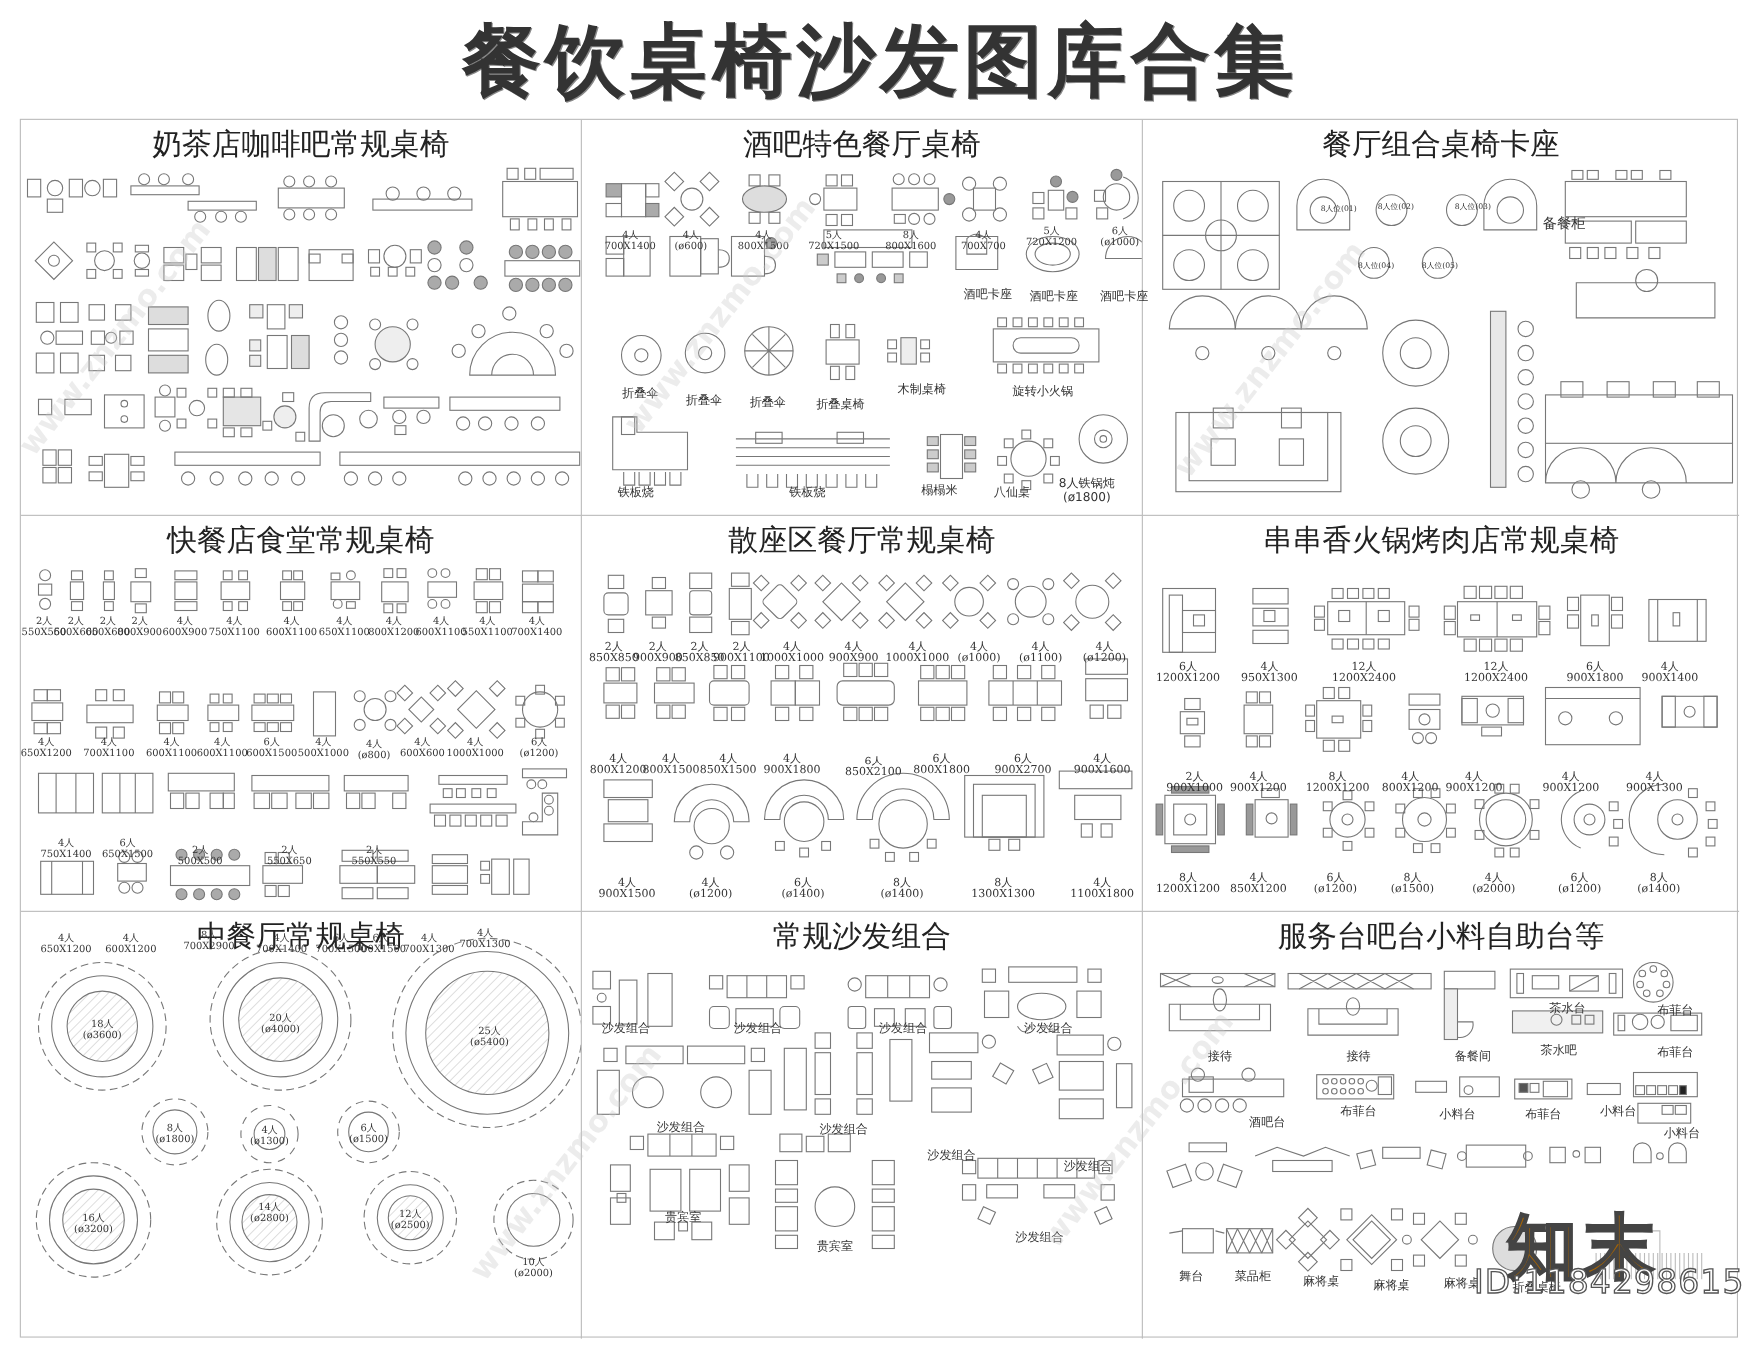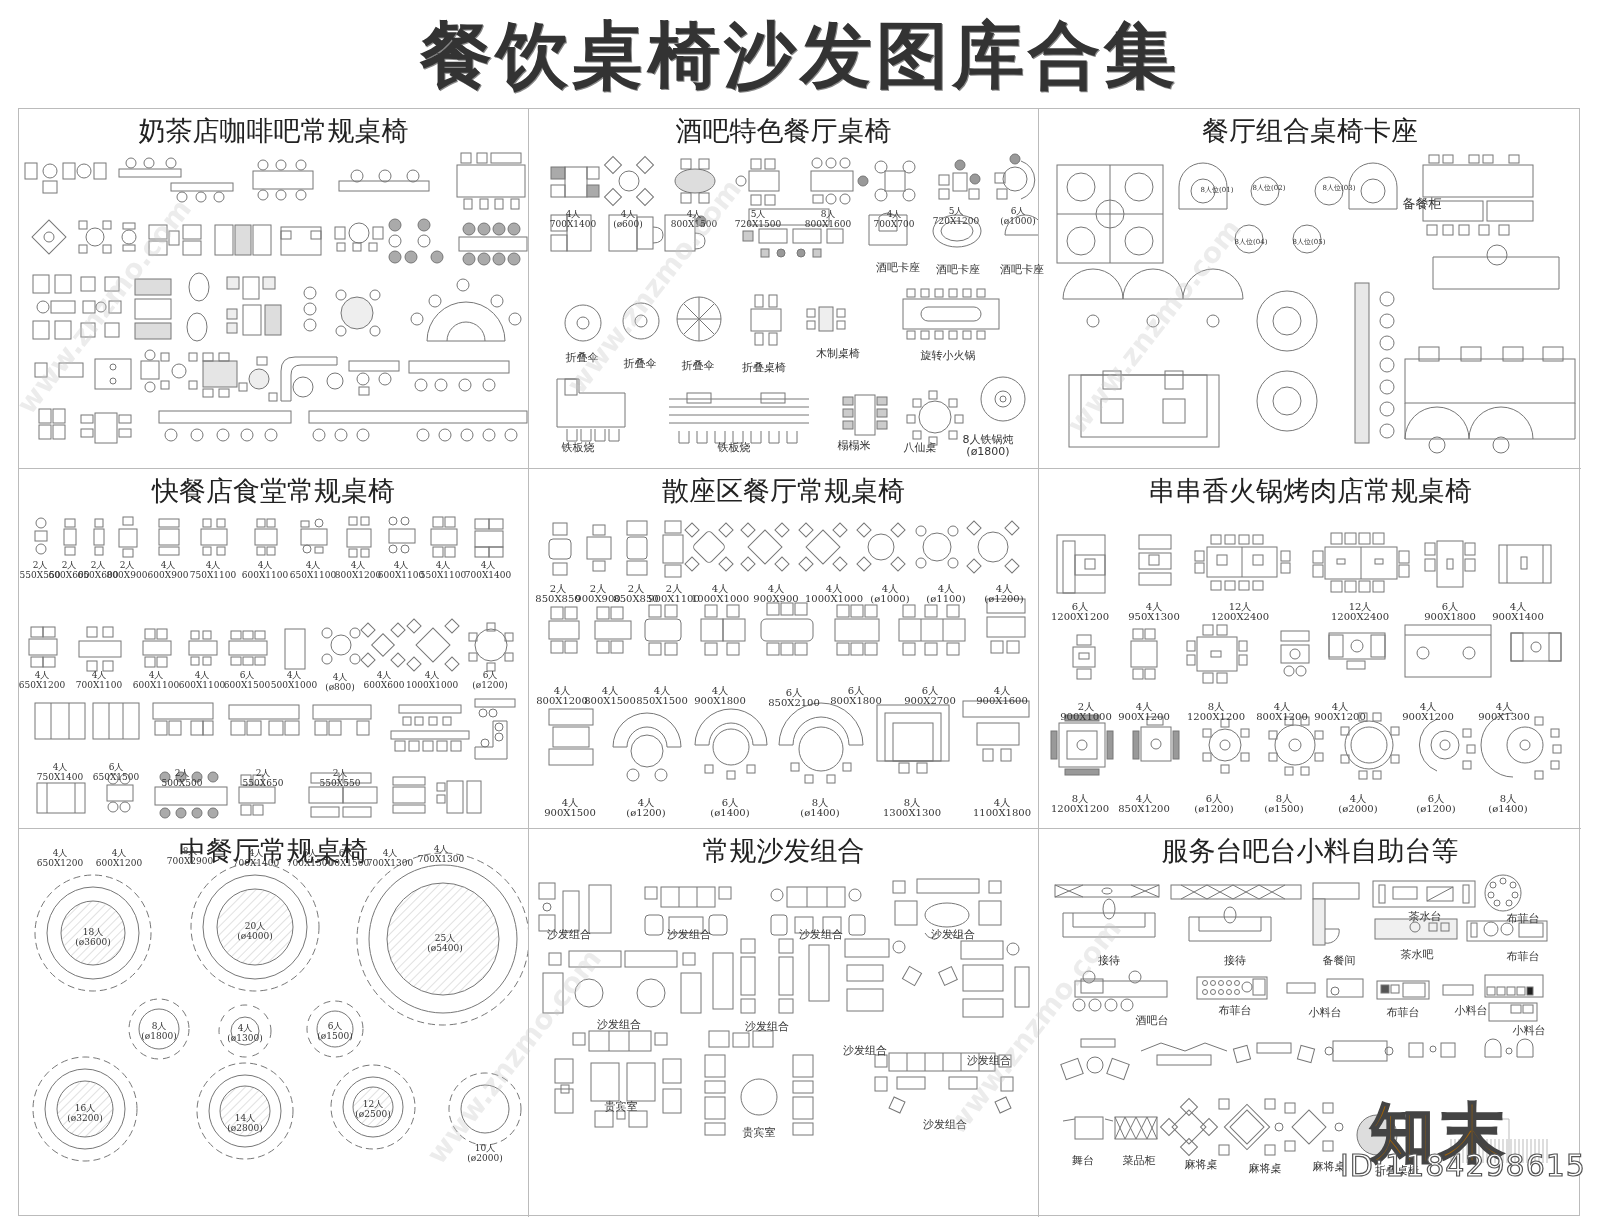--- a/index.html
+++ b/index.html
@@ -953,21 +953,21 @@
     <span class="lbl" style="left:426px;top:104px;">25人
 (ø5400)</span>
     <span class="lbl" style="left:140px;top:192px;">8人
 (ø1800)</span>
     <span class="lbl" style="left:226px;top:194px;">4人
 (ø1300)</span>
     <span class="lbl" style="left:316px;top:192px;">6人
 (ø1500)</span>
     <span class="lbl" style="left:66px;top:274px;">16人
 (ø3200)</span>
-    <span class="lbl" style="left:226px;top:284px;">14人
+    <span class="lbl" style="left:226px;top:264px;">14人
 (ø2800)</span>
     <span class="lbl" style="left:354px;top:270px;">12人
 (ø2500)</span>
     <span class="lbl" style="left:466px;top:274px;margin-top:40px;">10人
 (ø2000)</span>
   </div>
 
   <div class="panel last-row" style="left:510px;top:720px;width:510px;height:388px;">
     <div class="panel-title">常规沙发组合</div>
     <svg class="drawing" width="510" height="388" viewBox="0 0 510 388" fill="none" stroke="#777" stroke-width="1">

